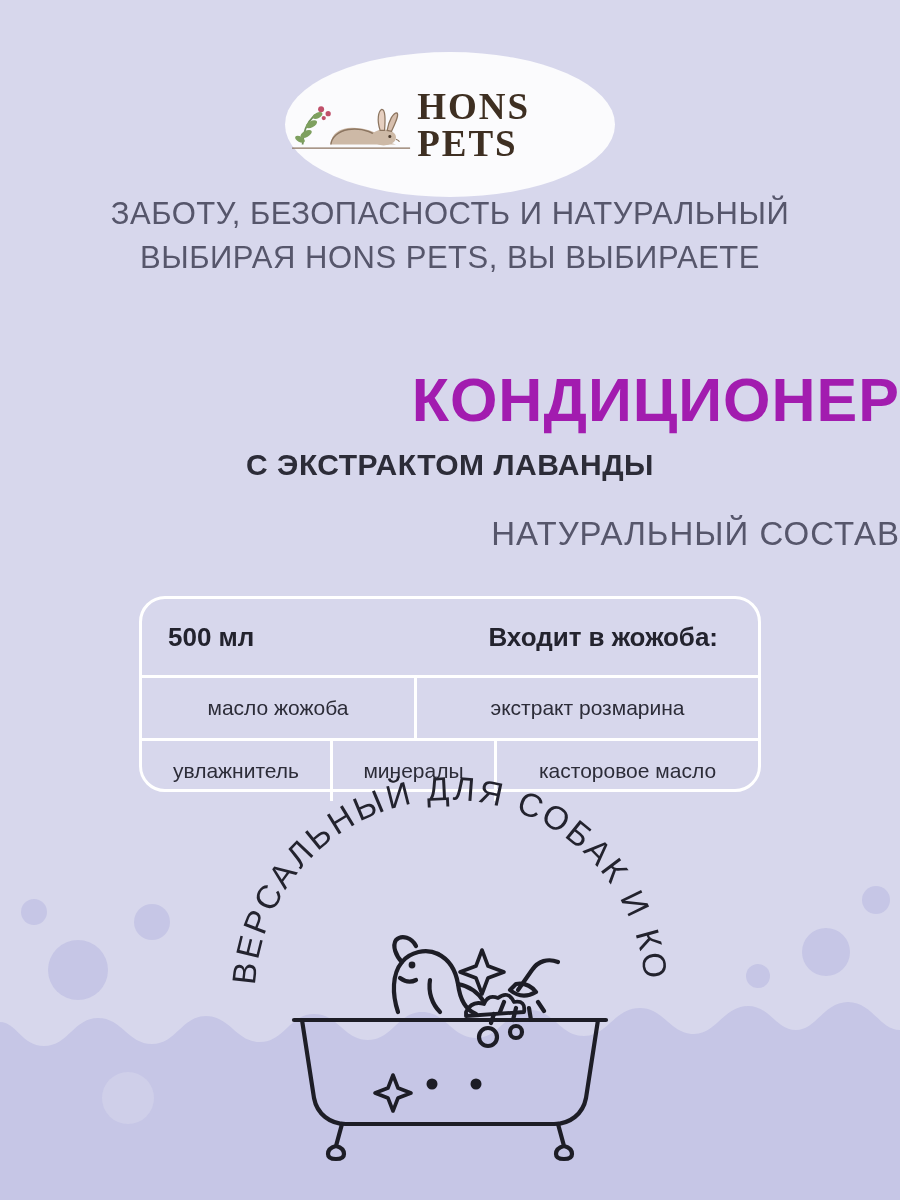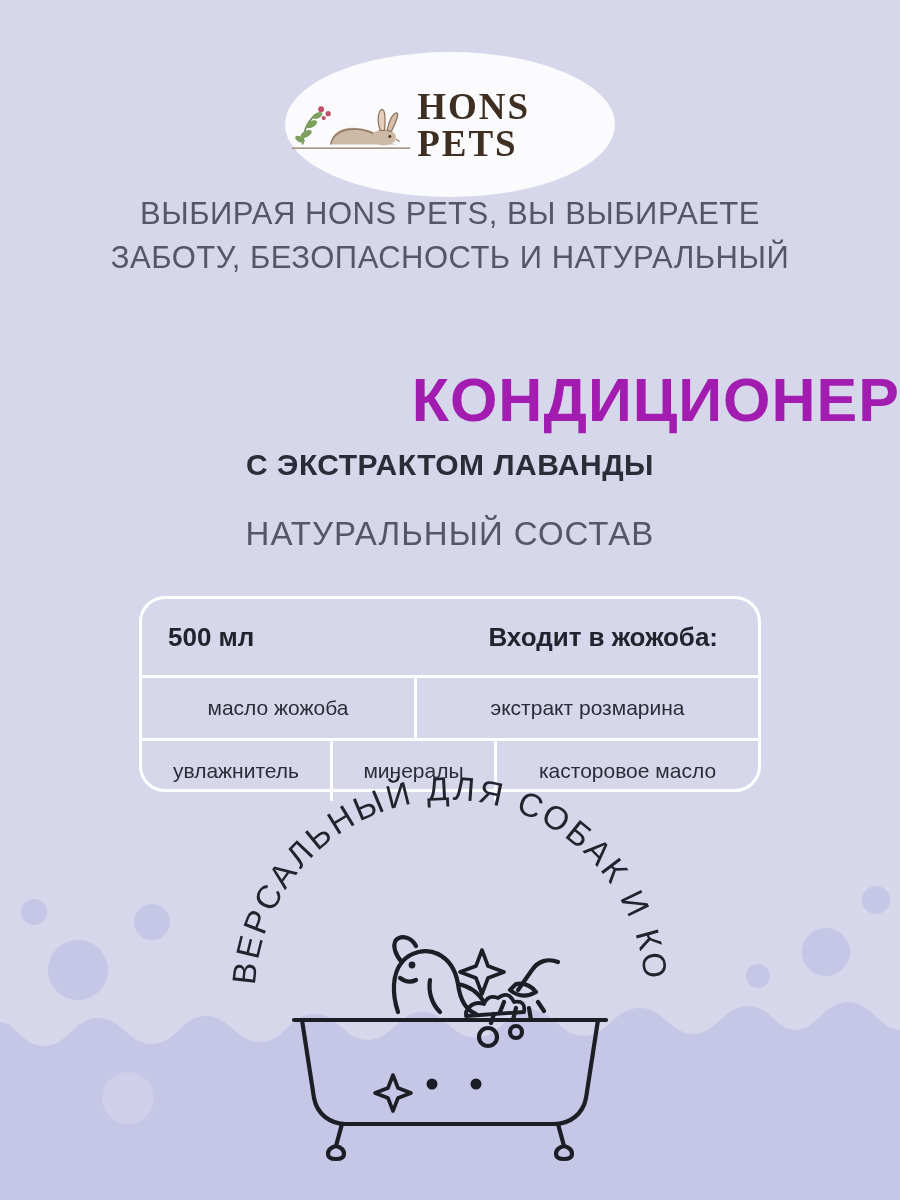--- a/index.html
+++ b/index.html
@@ -91,21 +91,21 @@
     font-size: 30px;
     letter-spacing: 0.5px;
     color: #2c2c38;
     z-index: 2;
   }
   .natural {
     position: absolute;
     top: 515px;
     left: 0;
     width: 900px;
-    text-align: center;
+    text-align: right;
     font-size: 33px;
     letter-spacing: 1px;
     color: #56566b;
     z-index: 2;
   }
 
   
   .info-card {
     position: absolute;
     left: 139px;
@@ -242,22 +242,22 @@
     <path d="M116,36 C118,24 123,16 127,16 C130,18 125,28 121,37 Z" fill="#d7bfae" stroke="#8c7560" stroke-width="1.4"></path>
     <circle cx="119" cy="43" r="1.7" fill="#4a3a2c"></circle>
     <path d="M126,46 q3,1 4,3" stroke="#8c7560" stroke-width="1.3" fill="none"></path>
 
     <path d="M8,56 C40,56 110,56 142,56" stroke="#8c7560" stroke-width="1.4" fill="none"></path>
   </svg>
   <div class="logo-text">HONS PETS</div>
 </div>
 
 <div class="tagline">
+  <div>ЗАБОТУ, БЕЗОПАСНОСТЬ И НАТУРАЛЬНЫЙ</div>
   <div>ВЫБИРАЯ HONS PETS, ВЫ ВЫБИРАЕТЕ</div>
-  <div>ЗАБОТУ, БЕЗОПАСНОСТЬ И НАТУРАЛЬНЫЙ</div>
 </div>
 
 <div class="product-title">КОНДИЦИОНЕР</div>
 <div class="product-sub">С ЭКСТРАКТОМ ЛАВАНДЫ</div>
 <div class="natural">НАТУРАЛЬНЫЙ СОСТАВ</div>
 
 <div class="info-card">
   <div class="card-row-top">
     <div class="card-vol">500 мл</div>
     <div class="card-contains">Входит в жожоба:</div>

